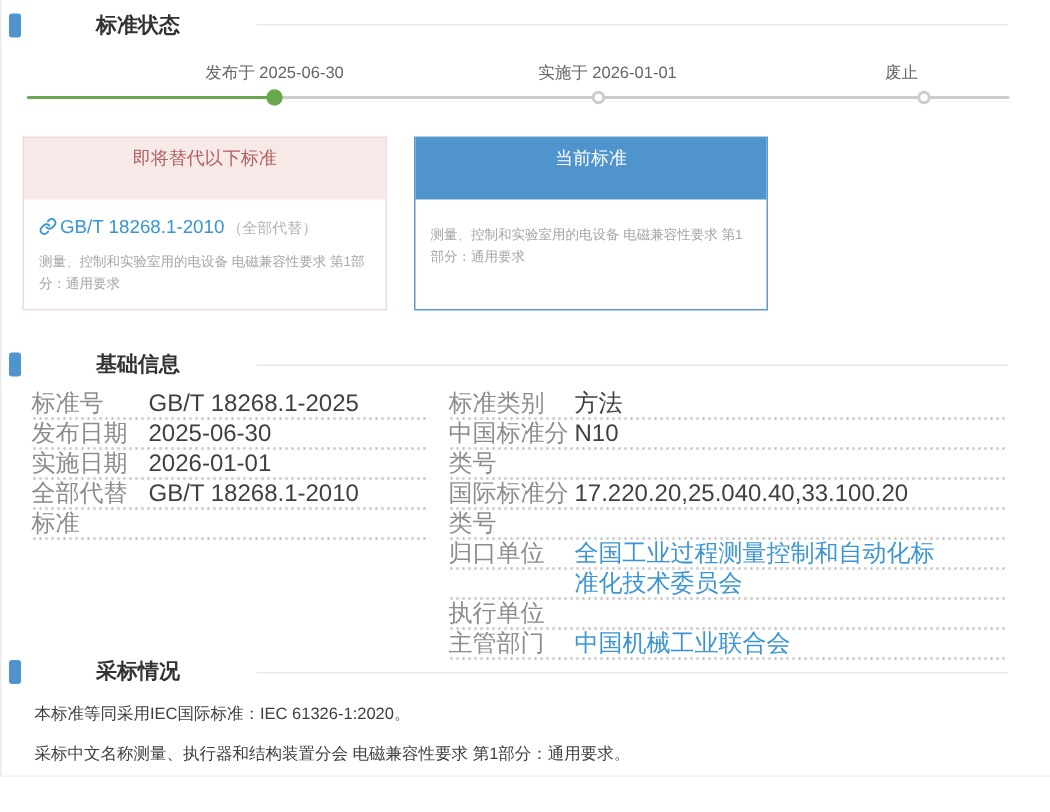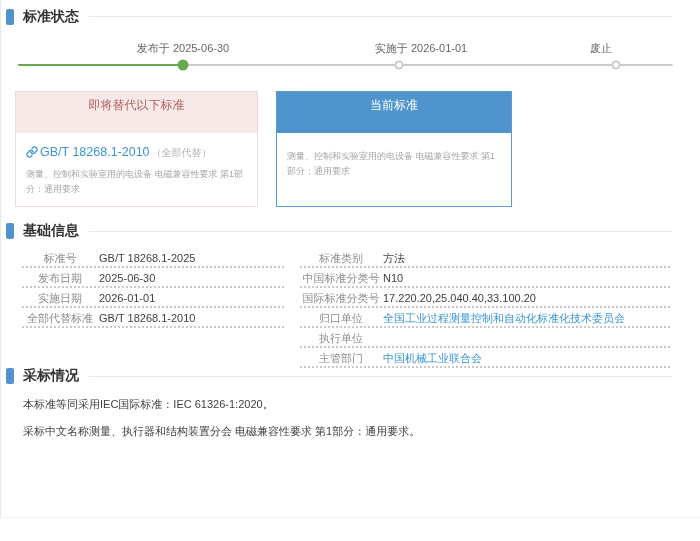--- a/index.html
+++ b/index.html
@@ -15,21 +15,21 @@
     width:700px;height:541px;background:#fff;
     font-family:"Liberation Sans","DejaVu Sans",sans-serif;
     overflow:hidden;
   }
   .panel{
     position:relative;width:700px;height:518px;
     border-left:1px solid #e9e9e9;border-bottom:1px solid #f2f2f2;
     padding-top:8px;background:#fff;
   }
   
-  .sec-head{display:flex;align-items:center;margin:0 28px 0 5px;height:17px;}
+  .sec-head{display:flex;align-items:center;margin:0 28px 0 5px;height:17px;gap:41px;}
   .sq{width:8px;height:16px;background:var(--accent-blue);border-radius:2px;flex:0 0 8px;}
   .sec-title{font-size:14px;font-weight:bold;color:#333;margin-left:9px;margin-right:10px;white-space:nowrap;}
   .sec-line{flex:1;height:1px;background:#e7e7e7;}
   
   .timeline{position:relative;height:48px;margin-top:6px;}
   .tl-label{position:absolute;top:10px;font-size:11px;color:#666;transform:translateX(-50%);white-space:nowrap;}
   .tl-track{position:absolute;top:33px;left:17px;width:655px;height:2px;background:#ccc;border-radius:1px;}
   .tl-green{position:absolute;top:0;left:0;width:165px;height:2px;background:var(--green);border-radius:1px;}
   .tl-dot{position:absolute;top:34px;width:9px;height:9px;border-radius:50%;transform:translate(-50%,-50%);}
   .tl-dot.filled{background:var(--green);width:11px;height:11px;}
@@ -49,49 +49,48 @@
   .note{color:#b3b3b3;font-size:10px;margin-left:2px;}
   .code-plain{color:#555;font-size:13px;}
   .badge{display:inline-block;background:var(--accent-blue);color:#fff;font-size:9px;line-height:1;
          padding:3px 5px;border-radius:2px;margin-left:6px;vertical-align:2px;}
   .desc{margin-top:7px;font-size:9px;color:#a6a6a6;line-height:1.7;}
   
   .info-wrap{display:flex;align-items:flex-start;margin:8px 28px 0 20px;}
   .col-left{width:265px;}
   .col-right{flex:1;margin-left:13px;}
   .irow{
-    display:flex;align-items:flex-start;line-height:20px;font-size:11px;
+    display:flex;align-items:flex-start;line-height:20px;font-size:16px;
     background-image:radial-gradient(circle at 2px 19px,#c9c9c9 0.8px,rgba(0,0,0,0) 1.1px);
     background-size:4px 20px;
-    text-align:center;
   }
   .irow .lb{color:#8c8c8c;flex:0 0 78px;}
   .col-right .irow .lb{flex:0 0 84px;}
   .irow .vl{color:#404040;}
   .col-right .irow .vl{max-width:250px;}
   .vl.link{color:var(--link-blue);text-decoration:none;cursor:pointer;}
   
   .adopt-p{margin:12px 28px 0 22px;font-size:11px;color:#3f3f3f;line-height:1.4;}
-  .mt-sec2{margin-top:16px;}
+  .mt-sec2{margin-top:28px;}
   .mt-sec3{margin-top:0;}
 </style>
 </head>
 <body>
 
 <div class="panel">
 
   <div class="sec-head">
     <span class="sq"></span>
     <span class="sec-title">标准状态</span>
     <span class="sec-line"></span>
   </div>
 
   <div class="timeline">
     <span class="tl-label" style="left:182px">发布于 2025-06-30</span>
-    <span class="tl-label" style="left:420px">实施于 2026-01-01</span>
+    <span class="tl-label" style="left:404px">实施于 2026-01-01</span>
     <span class="tl-label" style="left:600px">废止</span>
     <div class="tl-track">
       <div class="tl-green"></div>
     </div>
     <span class="tl-dot filled" style="left:182px"></span>
     <span class="tl-dot hollow" style="left:398px"></span>
     <span class="tl-dot hollow" style="left:615px"></span>
   </div>
 
   <div class="cards">

